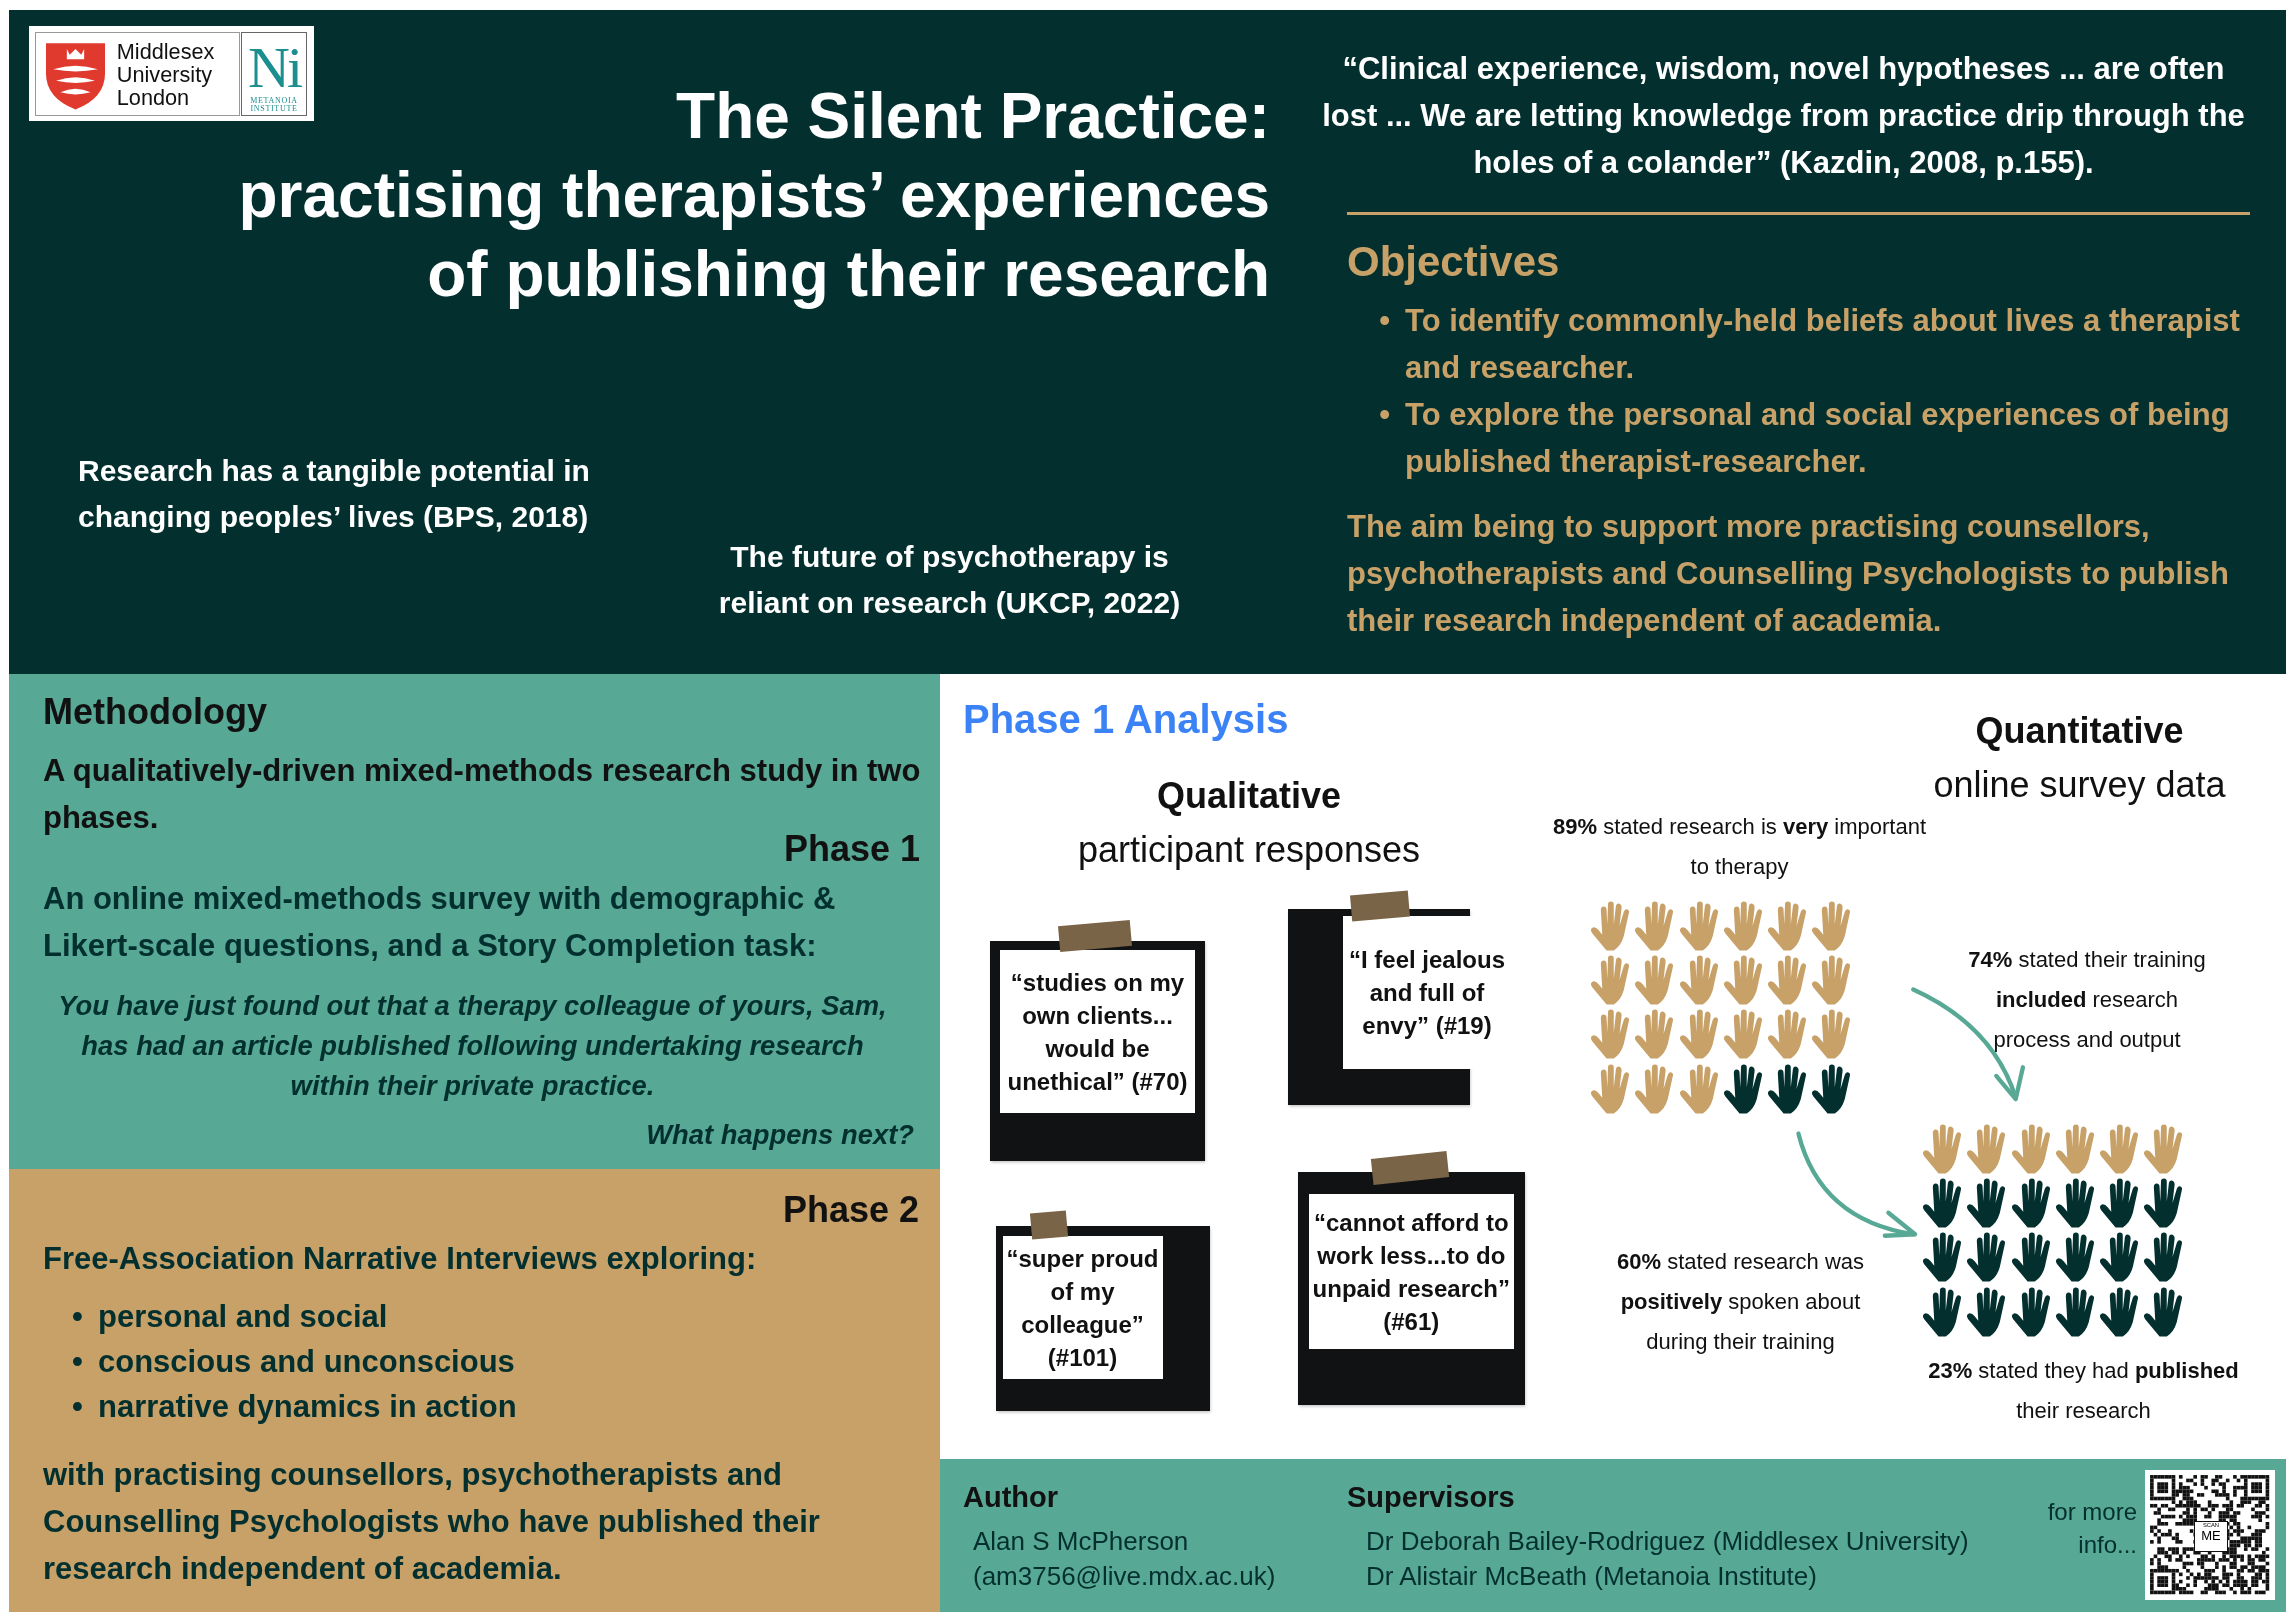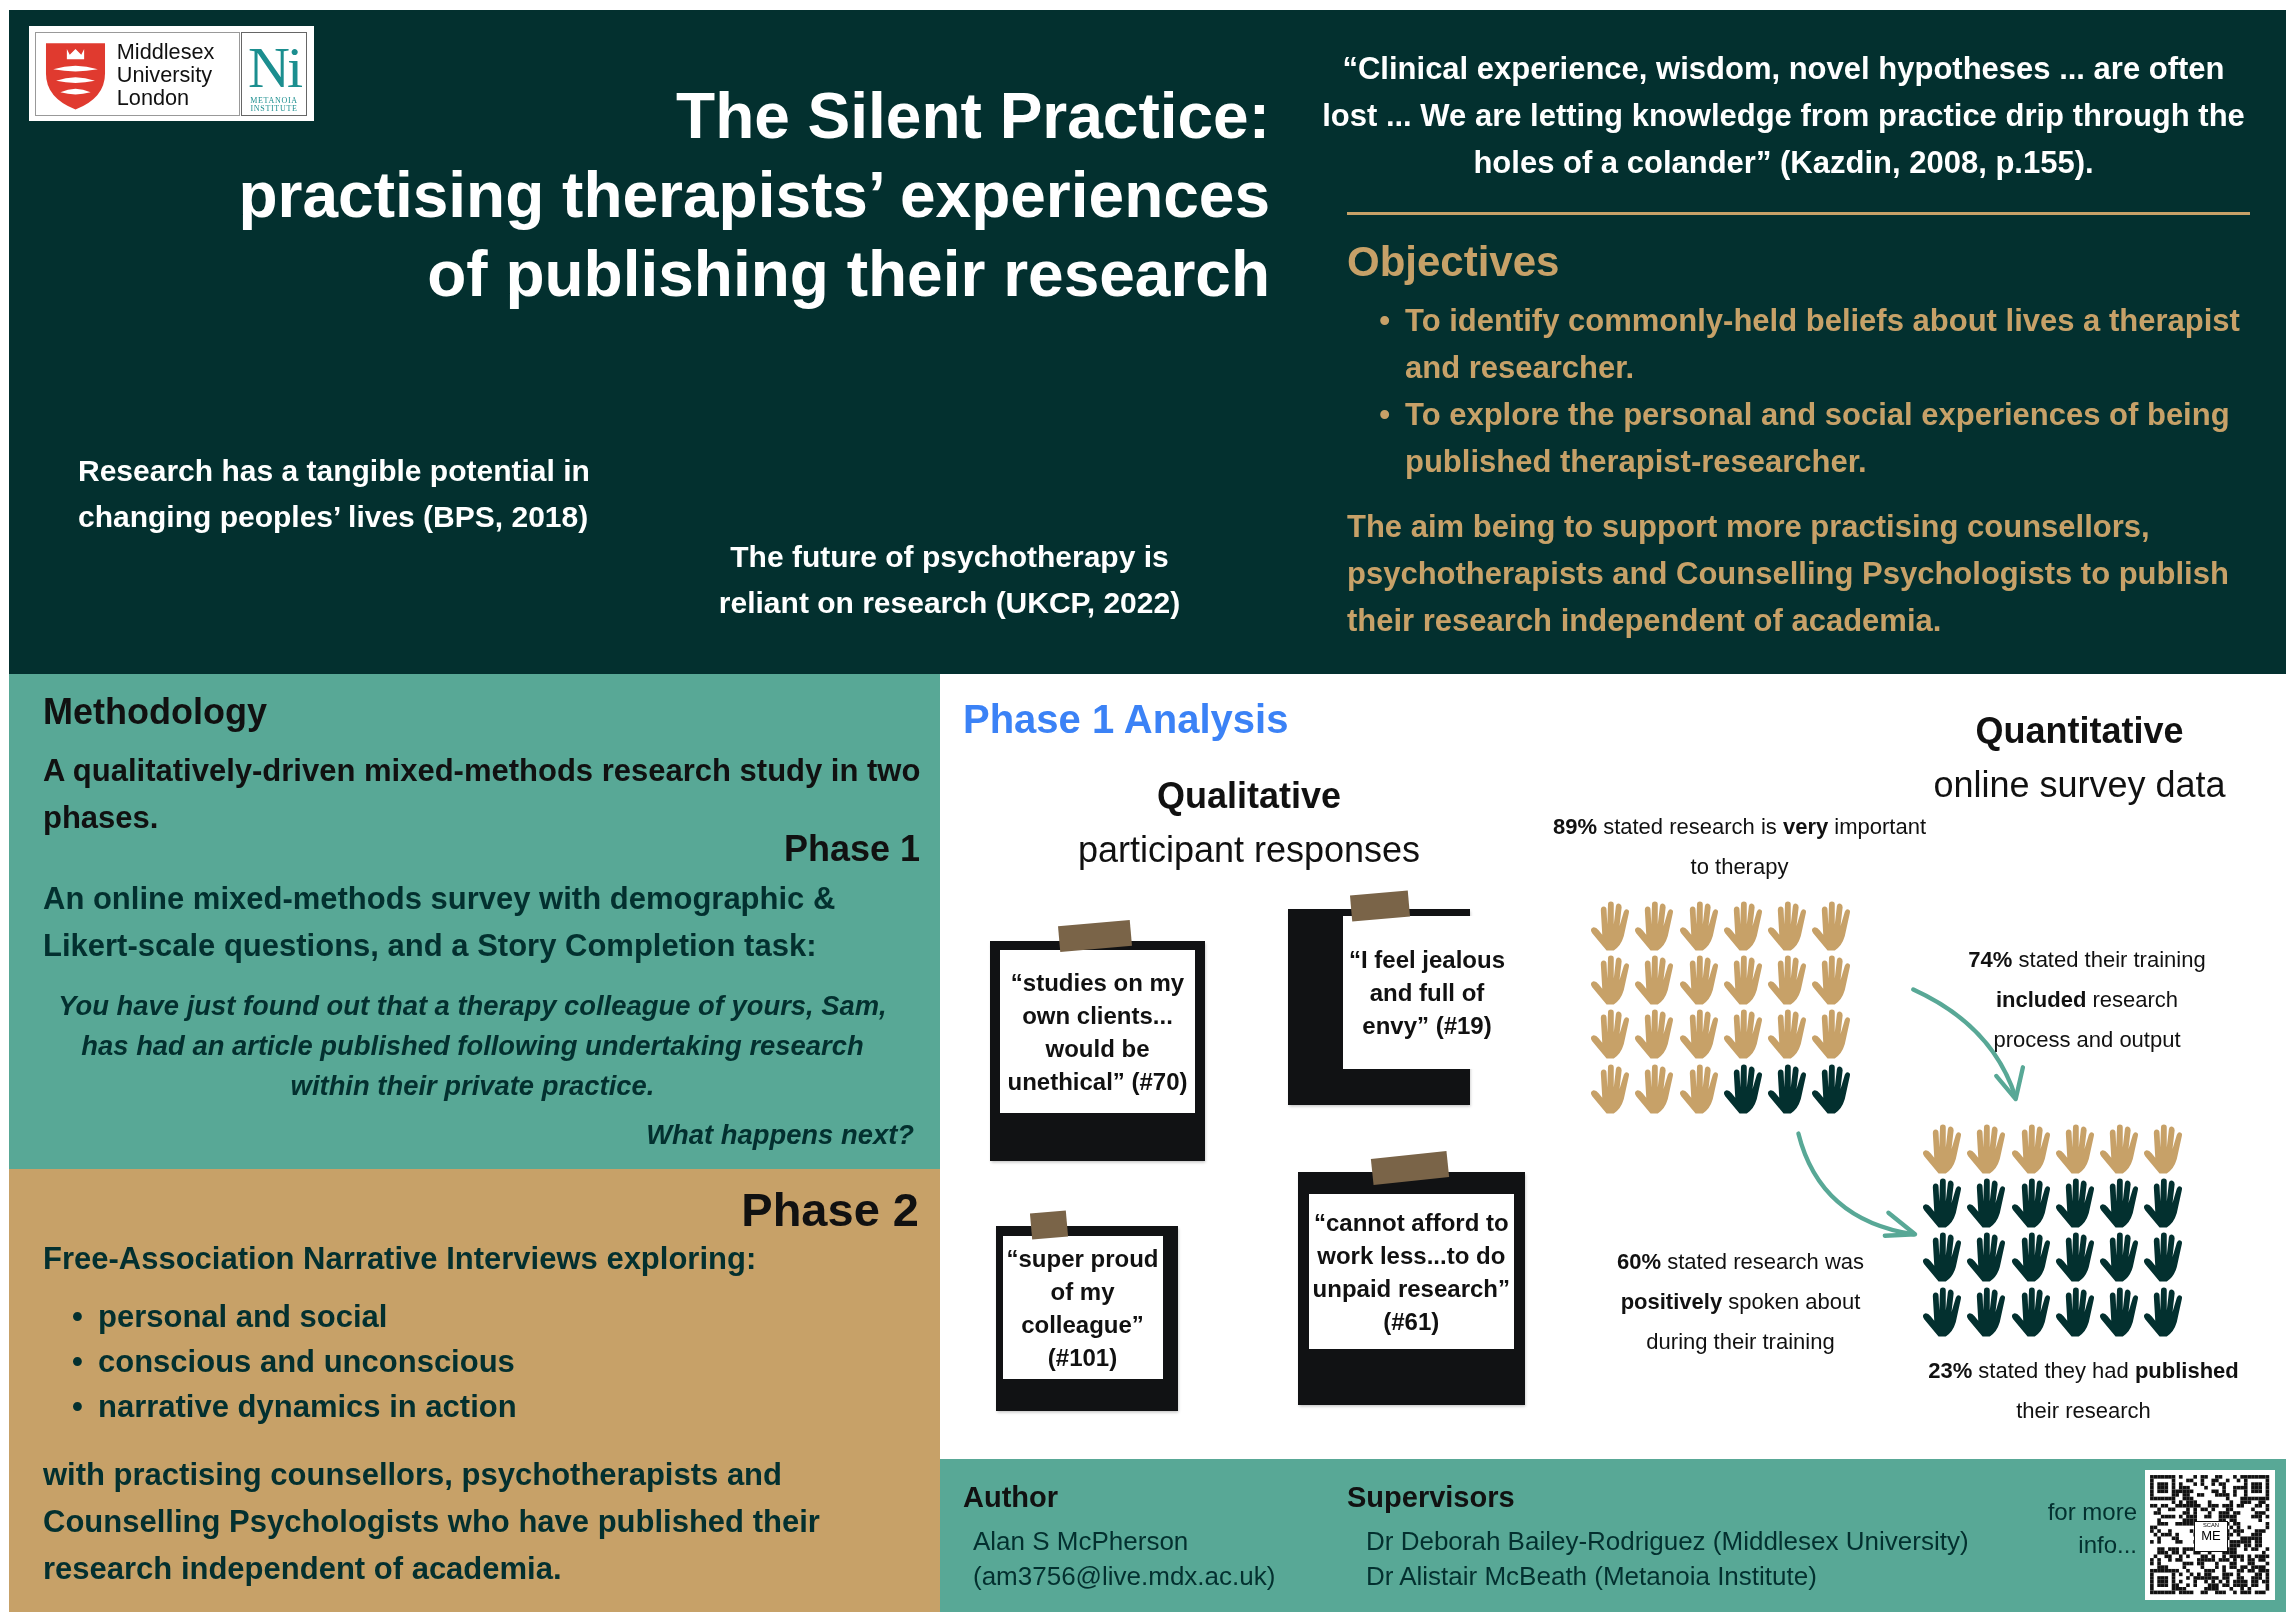--- a/index.html
+++ b/index.html
@@ -34,21 +34,21 @@
 
   
   .dk{color:#03302f;}
   #mhead{left:43px;top:686px;font-size:36px;font-weight:bold;color:#111;line-height:51px;text-align:right;}
   #mintro{left:43px;top:747px;width:881px;font-size:31px;font-weight:bold;color:#111;line-height:47px;}
   #p1label{right:1375px;top:823px;font-size:36px;font-weight:bold;color:#111;line-height:51px;}
   #p1desc{left:43px;top:875px;width:888px;font-size:31px;font-weight:bold;line-height:47px;}
   #story{left:43px;top:986px;width:859px;text-align:center;font-size:27.4px;font-weight:bold;font-style:italic;line-height:40px;}
   #whatnext{right:1381px;top:1115px;font-size:27.4px;font-weight:bold;font-style:italic;line-height:40px;}
 
-  #p2label{right:1376px;top:1184px;font-size:47px;font-weight:bold;color:#111;line-height:51px;}
+  #p2label{right:1376px;top:1184px;font-size:36px;font-weight:bold;color:#111;line-height:51px;}
   #p2desc{left:43px;top:1235px;width:888px;font-size:31px;font-weight:bold;line-height:47px;}
   #p2list{left:72px;top:1294px;margin:0;padding:0;list-style:none;font-size:31px;font-weight:bold;line-height:45px;}
   #p2list li{position:relative;padding-left:26px;}
   #p2list li .b{position:absolute;left:0;top:0;}
   #p2end{left:43px;top:1451px;width:888px;font-size:31px;font-weight:bold;line-height:47px;}
 
   
   #ahead{left:963px;top:692px;font-size:40px;font-weight:bold;color:#3b82f6;line-height:55px;}
   #qualhead{left:1054px;top:770px;width:390px;text-align:center;color:#111;}
   #qualhead .t{font-size:36px;font-weight:bold;line-height:52px;}
@@ -153,21 +153,21 @@
 </div>
 <div class="tape" style="left:1009px;top:911px;width:42px;height:0;"></div>
 <div class="tape" style="left:1059px;top:923px;width:72px;transform:rotate(-5deg);"></div>
 
 <div class="polar" style="left:1288px;top:909px;width:182px;height:196px;">
   <div class="inner" style="left:6.5px;top:7.2px;width:169px;height:153px;margin-left:48px;">“I feel jealous and full of envy” (#19)</div>
 </div>
 <div class="tape" style="left:1178px;top:894px;width:35px;height:0;"></div>
 <div class="tape" style="left:1351px;top:893px;width:58px;transform:rotate(-5deg);"></div>
 
-<div class="polar" style="left:996px;top:1226px;width:182px;height:185px;">
+<div class="polar" style="left:996px;top:1226px;width:214px;height:185px;">
   <div class="inner" style="left:6.5px;top:10px;width:160px;height:143px;">“super proud of my colleague” (#101)</div>
 </div>
 <div class="tape" style="left:1031px;top:1212px;width:36px;transform:rotate(-5deg);"></div>
 
 <div class="polar" style="left:1147px;top:1171px;width:131px;height:0;"></div>
 <div class="polar" style="left:1147px;top:1172px;width:0;height:0;"></div>
 <div class="polar" style="left:1147px;top:1172px;width:0;height:0;"></div>
 <div class="polar" style="left:1298px;top:1172px;width:0;height:0;"></div>
 <div class="polar" style="left:1147px;top:1172px;width:0;height:0;"></div>
 <div class="polar" style="left:1298px;top:1172px;width:227px;height:0;"></div>

